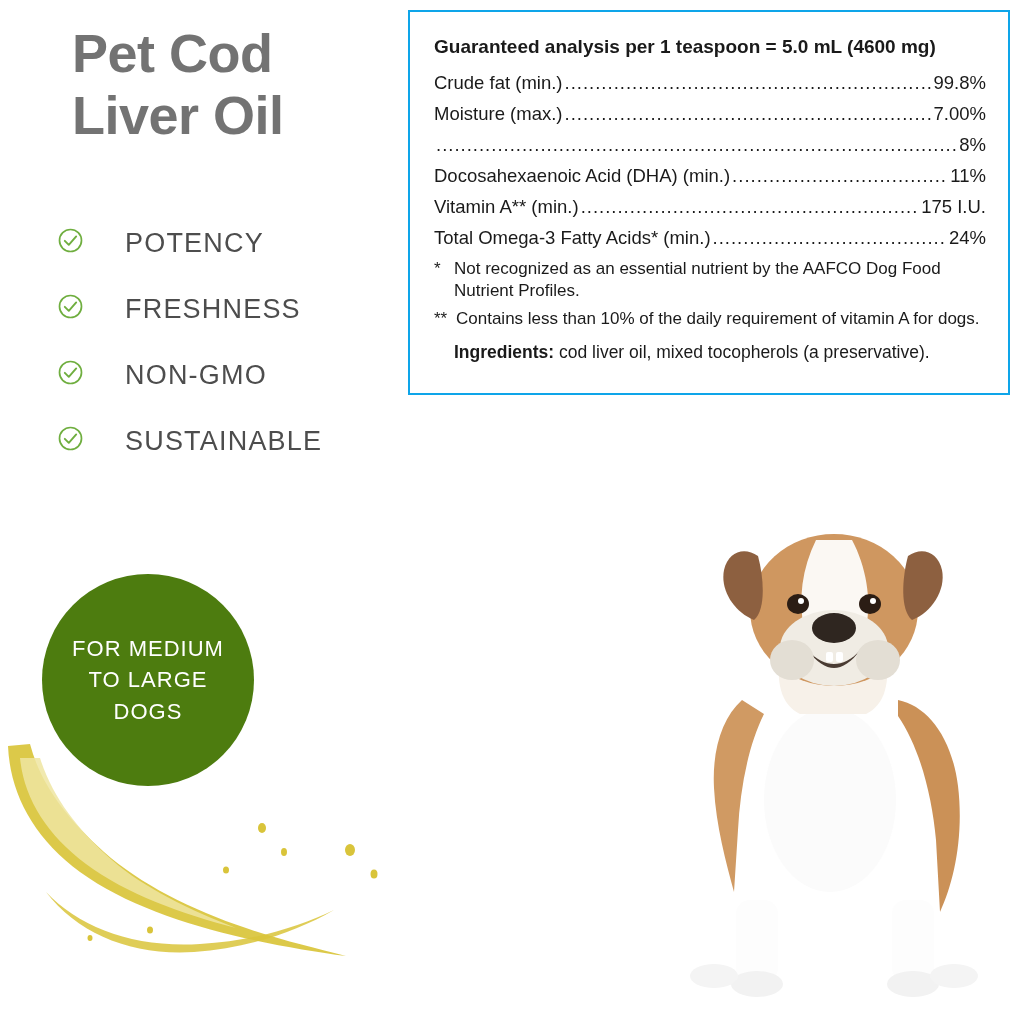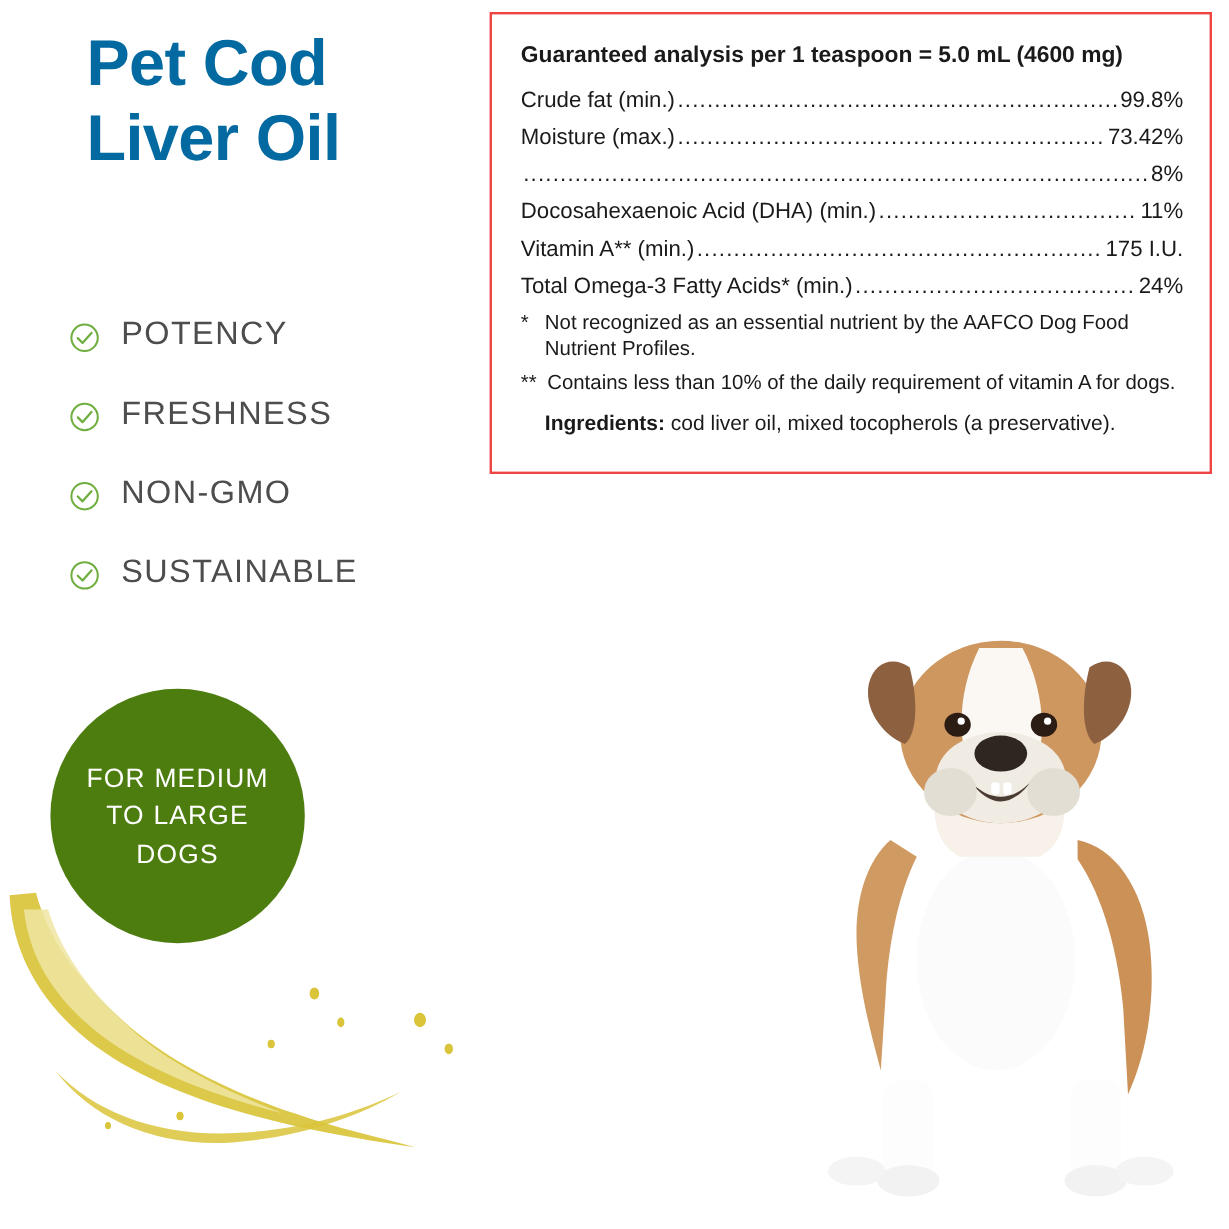--- a/index.html
+++ b/index.html
@@ -26,37 +26,38 @@
   }
 
   #product-title {
     position: absolute;
     left: 72px;
     top: 22px;
     width: 320px;
     font-size: 54px;
     line-height: 1.15;
     font-weight: bold;
-    color: #0369a1;
+    color: #737373;
     letter-spacing: -0.5px;
   }
   #product-title .line {
     display: block;
   }
 
   #benefits-list {
     position: absolute;
     left: 58px;
     top: 228px;
     width: 340px;
   }
   .benefit-item {
     display: flex;
-    align-items: flex-end;
+    align-items: flex-start;
     height: 66px;
+    gap: 24px;
   }
   .check-icon {
     width: 25px;
     height: 25px;
     flex: 0 0 25px;
     margin-right: 18px;
   }
   .check-icon svg {
     display: block;
   }
@@ -97,21 +98,21 @@
     height: 240px;
   }
 
   
   #analysis-panel {
     position: absolute;
     left: 408px;
     top: 10px;
     width: 602px;
     height: 385px;
-    border: 2px solid #ef4444;
+    border: 2px solid #0ea5e9;
     background: #ffffff;
     box-sizing: border-box;
     padding: 24px 22px 14px 24px;
   }
   #analysis-heading {
     font-size: 19px;
     font-weight: bold;
     color: #1a1a1a;
     margin-bottom: 14px;
     white-space: nowrap;
@@ -266,21 +267,21 @@
 
   <div class="analysis-row">
     <span class="nutrient">Crude fat (min.)</span>
     <span class="dots">..................................................................................................</span>
     <span class="value">99.8%</span>
   </div>
 
   <div class="analysis-row">
     <span class="nutrient">Moisture (max.)</span>
     <span class="dots">..................................................................................................</span>
-    <span class="value">73.42%</span>
+    <span class="value">7.00%</span>
   </div>
 
   <div class="analysis-row">
     <span class="dots">..................................................................................................</span>
     <span class="value">8%</span>
   </div>
 
   <div class="analysis-row">
     <span class="nutrient">Docosahexaenoic Acid (DHA) (min.)</span>
     <span class="dots">..................................................................................................</span>

